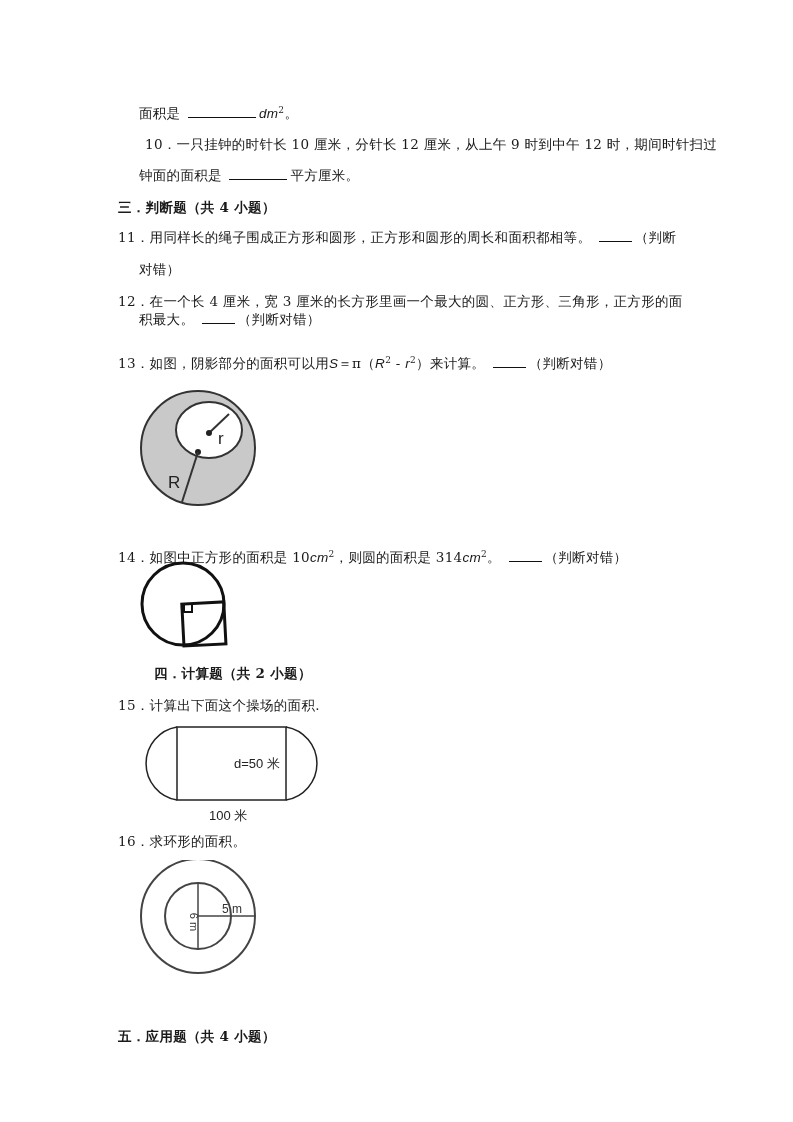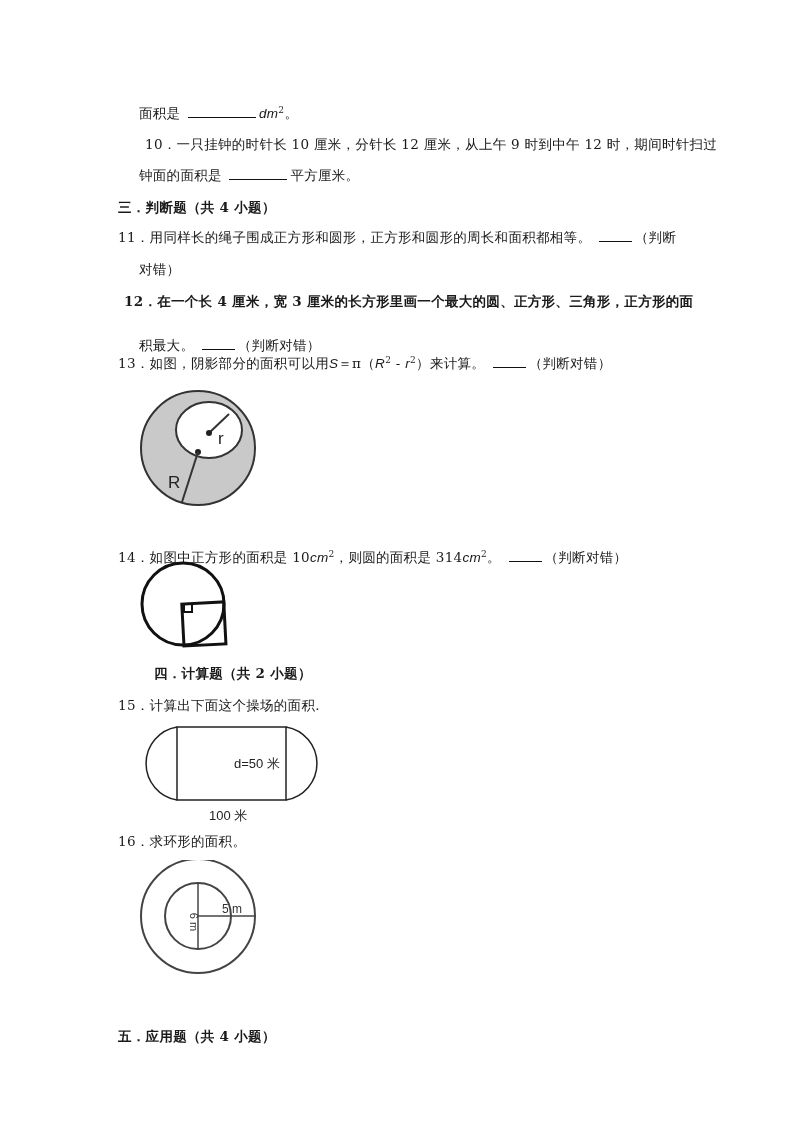--- a/index.html
+++ b/index.html
@@ -31,24 +31,24 @@
 </div>
 
 <div class="line bold" style="left:118px; top:198px;">三．判断题（共 4 小题）</div>
 
 <div class="line" style="left:118px; top:228px;">
   <span>11．</span><span>用同样长的绳子围成正方形和圆形，正方形和圆形的周长和面积都相等。</span>
   <span class="blank" style="width:33px;"></span><span>（判断</span>
 </div>
 <div class="line" style="left:139px; top:260px;text-align:center;">对错）</div>
 
-<div class="line" style="left:124px; top:292px;font-weight:bold;">
+<div class="line" style="left:118px; top:292px;">
   <span>12．</span><span>在一个长 4 厘米，宽 3 厘米的长方形里画一个最大的圆、正方形、三角形，正方形的面</span>
 </div>
-<div class="line" style="left:139px; top:336px;">
+<div class="line" style="left:139px; top:310px;">
   <span>积最大。</span>
   <span class="blank" style="width:33px;"></span><span>（判断对错）</span>
 </div>
 
 <div class="line" style="left:118px; top:354px;">
   <span>13．</span><span>如图，阴影部分的面积可以用</span><span class="it">S</span><span>＝π（</span><span class="it">R</span><sup>2</sup><span> - </span><span class="it">r</span><sup>2</sup><span>）</span><span>来计算。</span>
   <span class="blank" style="width:33px;"></span><span>（判断对错）</span>
 </div>
 
 <div class="fig" style="left:138px; top:388px;">

